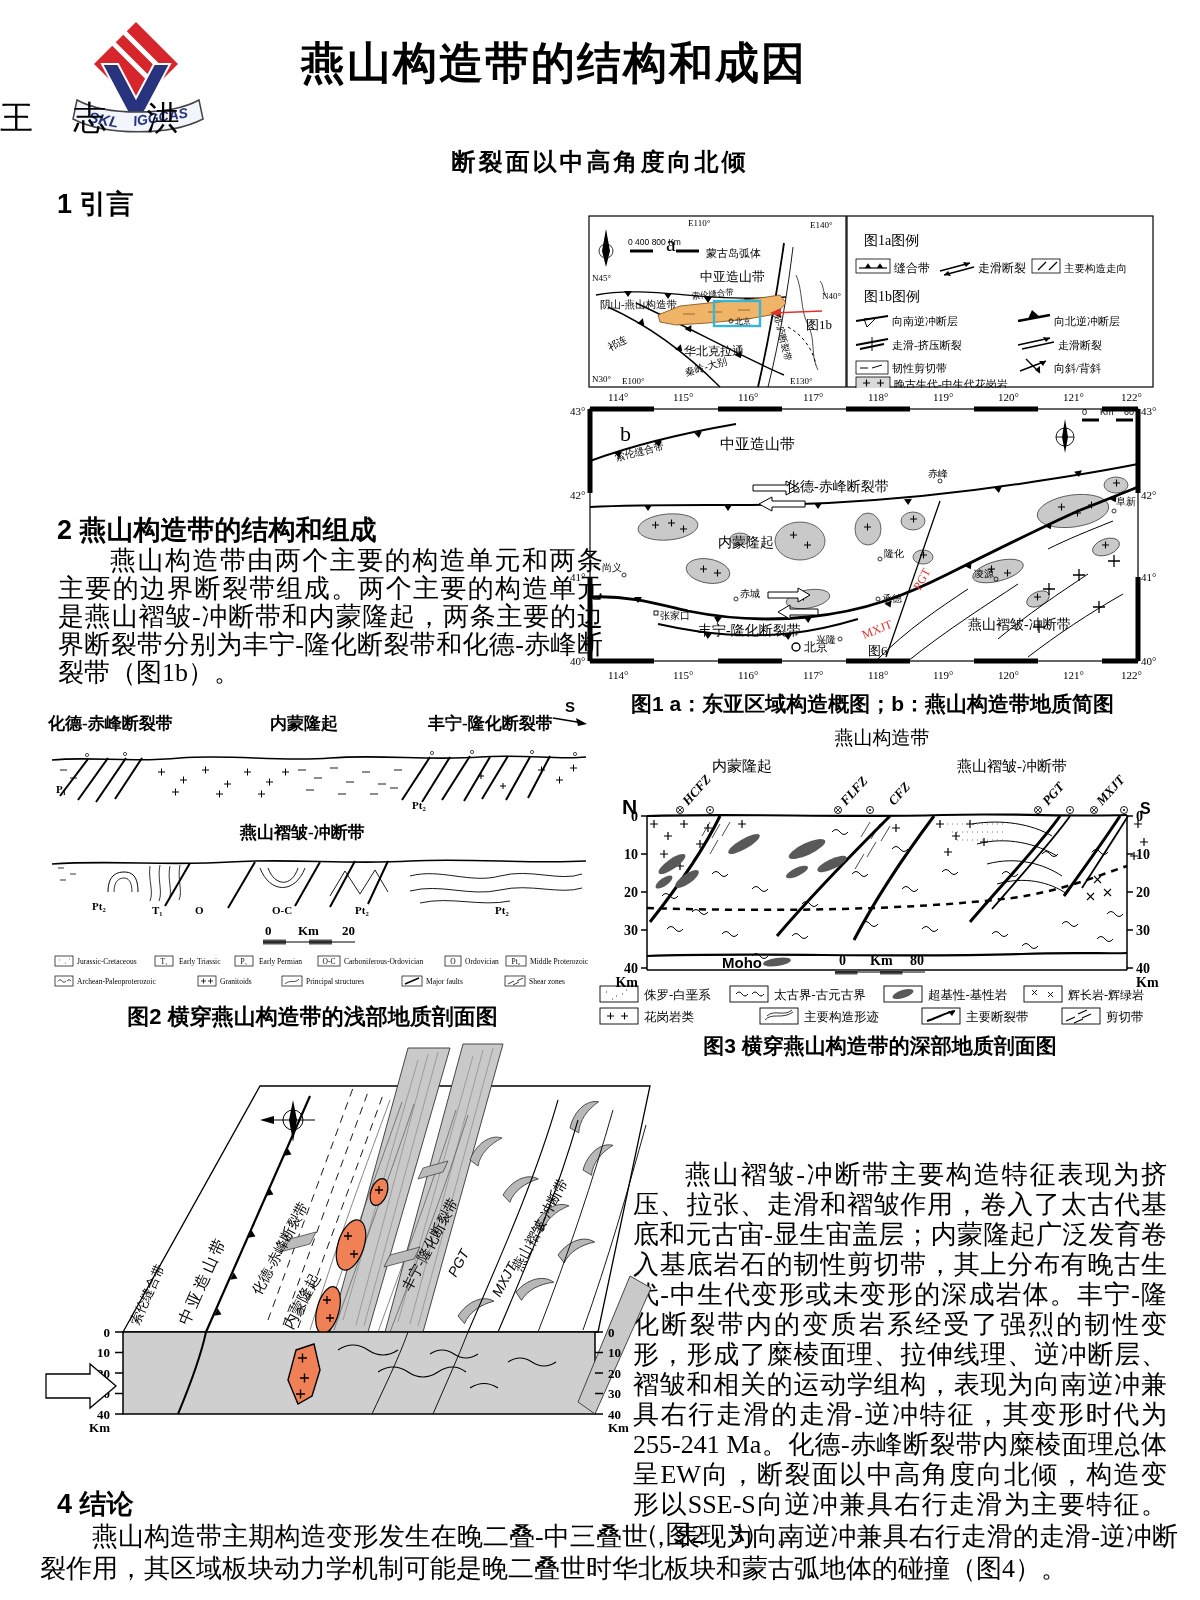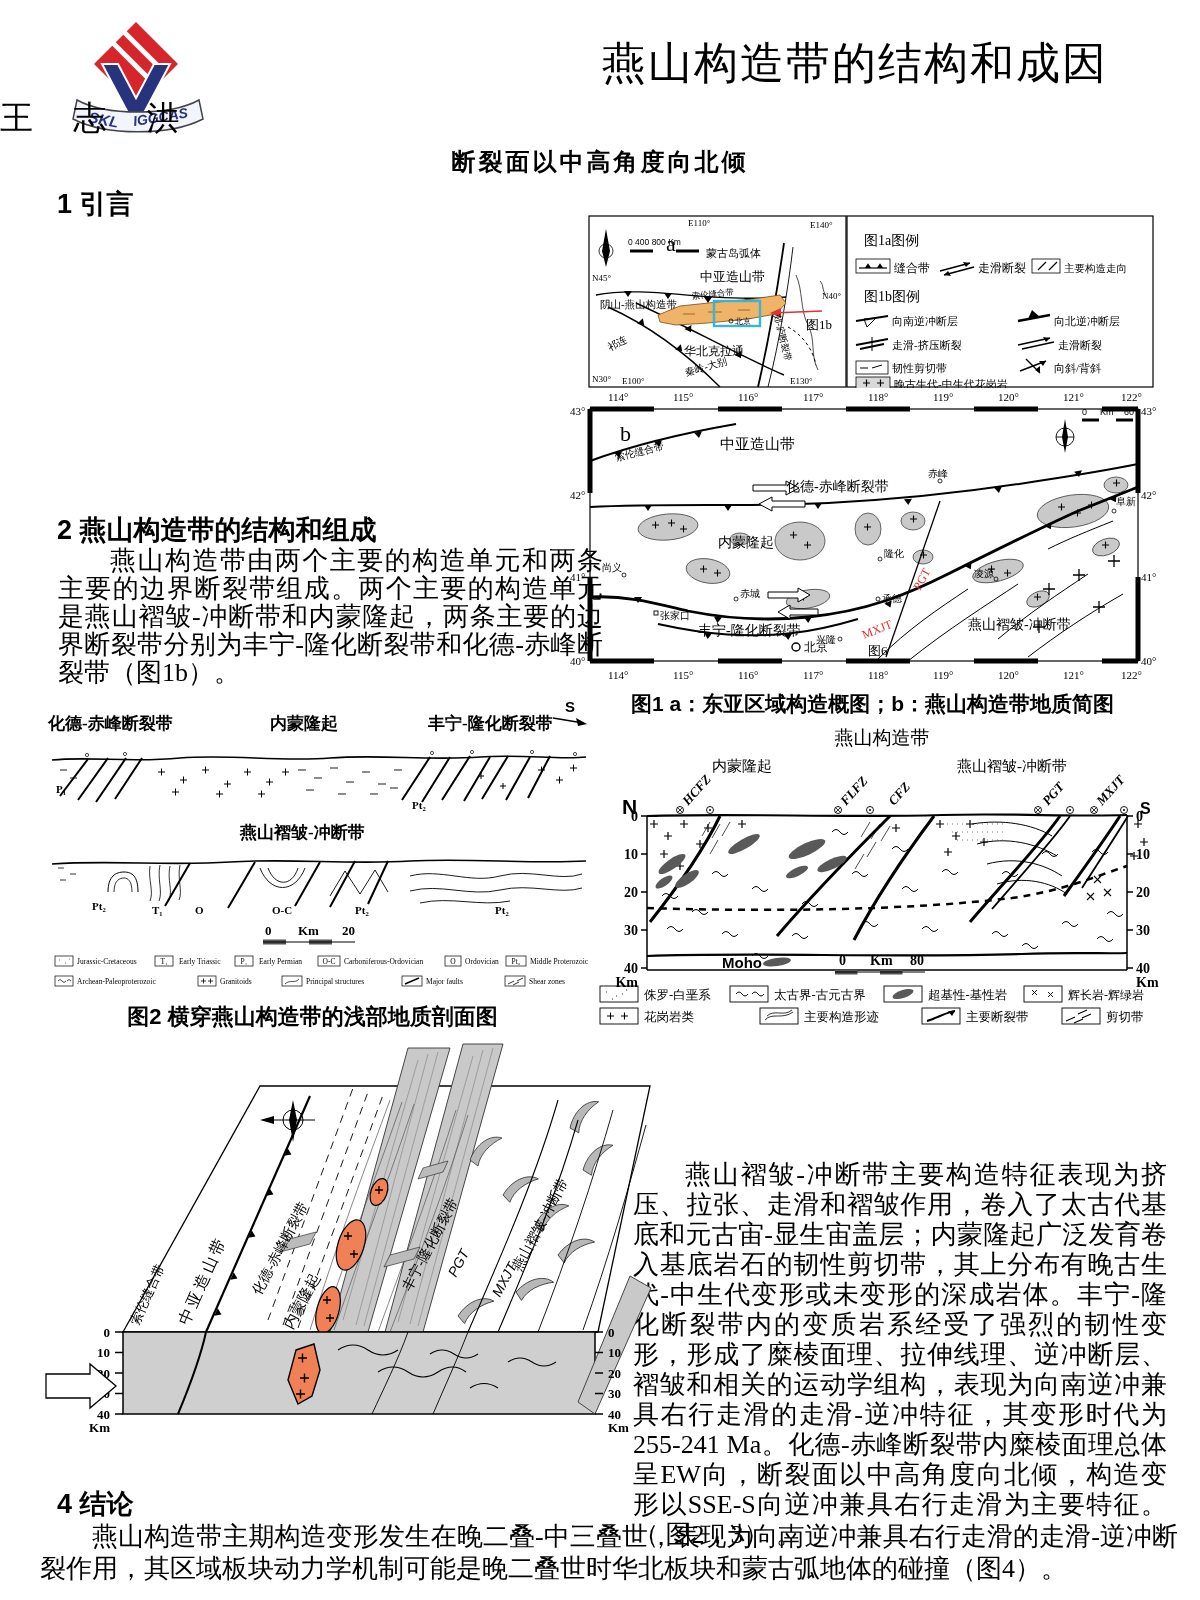--- a/index.html
+++ b/index.html
@@ -1,20 +1,20 @@
 <!DOCTYPE html>
 <html><head>
 <meta charset="utf-8">
 <style>
   html,body{margin:0;padding:0;background:#888;}
   #page{position:relative;width:1200px;height:1600px;background:#fff;margin:0 auto;
         font-family:"Liberation Serif",serif;color:#000;overflow:hidden;}
   .abs{position:absolute;}
-  .title{left:0;top:34px;width:1108px;text-align:right;font-family:"Liberation Sans",sans-serif;
-         font-weight:normal;font-size:44px;letter-spacing:2px;}
+  .title{left:0;top:34px;width:1108px;text-align:center;font-family:"Liberation Sans",sans-serif;
+         font-weight:bold;font-size:44px;letter-spacing:2px;}
   .author{left:0;top:96px;width:1200px;text-align:left;font-size:33px;letter-spacing:16px;}
   .inst{left:0;top:146px;width:1200px;text-align:center;font-size:24px;font-weight:bold;letter-spacing:3px;}
   .h2{font-family:"Liberation Sans",sans-serif;font-weight:bold;font-size:27px;}
   .body-par{font-size:26px;line-height:28px;text-align:justify;text-indent:2em;}
   .cap{font-family:"Liberation Sans",sans-serif;font-weight:bold;text-align:center;}
   #s1h{left:57px;top:186px;text-align:center;} #s1b{left:40px;top:221px;width:545px;}
   #s2h{left:57px;top:512px;} #s2b{left:58px;top:547px;width:545px;}
   #s3h{left:645px;top:1080px;} #s3b{left:633px;top:1116px;width:534px;line-height:30px;margin-top:44px;}
   #s4h{left:57px;top:1486px;} #s4b{left:40px;top:1521px;width:1138px;line-height:32px;}
   #fig1a{left:588px;top:215px;} #fig1b{left:568px;top:389px;}
@@ -453,20 +453,21 @@
       <rect x="330" y="284" width="38" height="16" class="ln" stroke-width="0.9"></rect>
       <path d="M335,297 C345,294 355,288 363,287" class="ln" stroke-width="2"></path>
       <polygon points="363,287 356,287 360,292" fill="#000"></polygon>
       <text x="374" y="297">主要断裂带</text>
       <rect x="470" y="284" width="38" height="16" class="ln" stroke-width="0.9"></rect>
       <path d="M474,297 l9,-4 M482,299 l9,-4 M490,294 l9,-4 M486,290 l9,-4" class="ln" stroke-width="1.1"></path>
       <text x="514" y="297">剪切带</text>
     </g>
   </svg>
 
+  <div id="fig3cap" class="abs cap">图3 横穿燕山构造带的深部地质剖面图</div>
 
   <div id="s3b" class="abs body-par">燕山褶皱-冲断带主要构造特征表现为挤压、拉张、走滑和褶皱作用，卷入了太古代基底和元古宙-显生宙盖层；内蒙隆起广泛发育卷入基底岩石的韧性剪切带，其上分布有晚古生代-中生代变形或未变形的深成岩体。丰宁-隆化断裂带内的变质岩系经受了强烈的韧性变形，形成了糜棱面理、拉伸线理、逆冲断层、褶皱和相关的运动学组构，表现为向南逆冲兼具右行走滑的走滑-逆冲特征，其变形时代为255-241 Ma。化德-赤峰断裂带内糜棱面理总体呈EW向，断裂面以中高角度向北倾，构造变形以SSE-S向逆冲兼具右行走滑为主要特征。（ 图2，3） 。</div>
 
   <svg id="fig2" class="abs" width="565" height="300" viewBox="0 0 565 300">
     <g>
       <text x="535" y="16" font-size="15" font-weight="bold" class="sans">S</text>
       <line x1="523" y1="22" x2="553" y2="27" class="ln" stroke-width="1.5"></line>
       <polygon points="557,28 546,22 548,30" fill="#000"></polygon>
     </g>
     <text x="18" y="33" font-size="17" font-weight="bold">化德-赤峰断裂带</text>

